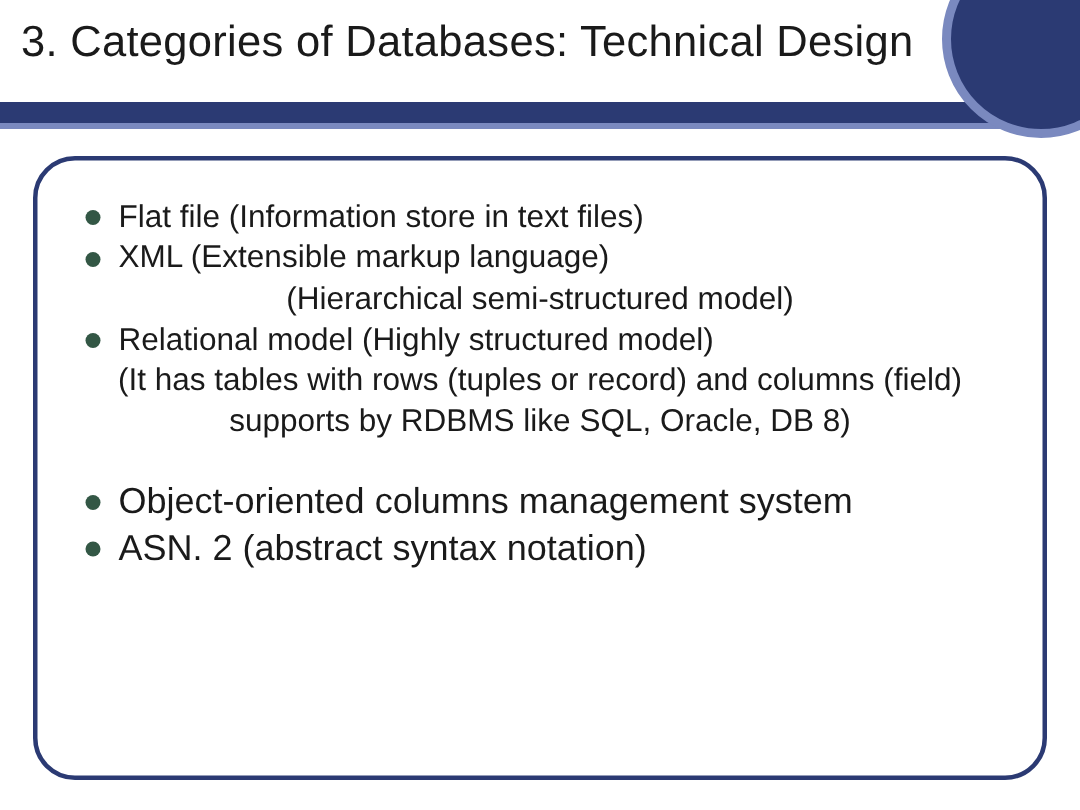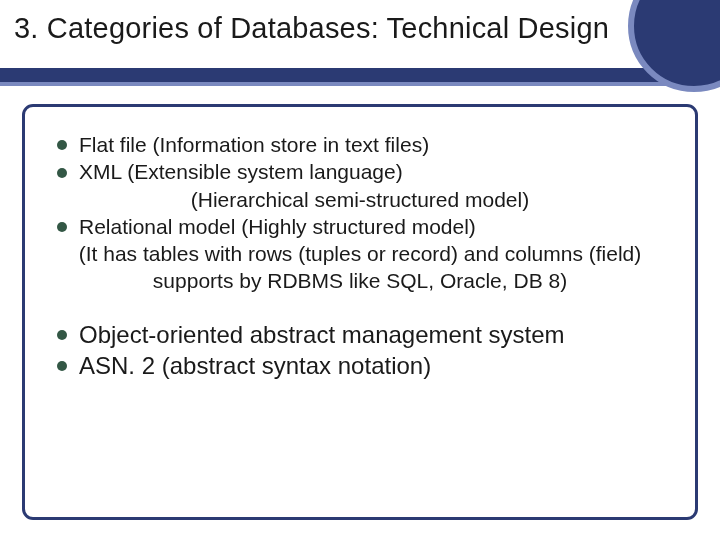--- a/index.html
+++ b/index.html
@@ -52,21 +52,21 @@
     border-radius: 50%;
     border: 6px solid #7a89bf;
   }
   .body-frame {
     position: absolute;
     top: 104px;
     left: 22px;
     right: 22px;
     bottom: 20px;
     border: 3px solid #2b3a73;
-    border-radius: 11px;
+    border-radius: 28px;
     padding: 24px 28px 20px 28px;
     box-sizing: border-box;
   }
   .body-content {
     position: relative;
   }
   .block1 {
     font-size: 21px;
     color: #1a1a1a;
     line-height: 1.3;
@@ -108,34 +108,34 @@
   <div class="body-frame">
     <div class="body-content">
 
       <div class="block1">
         <div class="bullet-line">
           <span class="bullet"></span>
           <span>Flat file (Information store in text files)</span>
         </div>
         <div class="bullet-line">
           <span class="bullet"></span>
-          <span>XML (Extensible system language)</span>
+          <span>XML (Extensible markup language)</span>
         </div>
         <div class="plain-line">(Hierarchical semi-structured model)</div>
         <div class="bullet-line">
           <span class="bullet"></span>
           <span>Relational model (Highly structured model)</span>
         </div>
         <div class="plain-line">(It has tables with rows (tuples or record) and columns (field) supports by RDBMS like SQL, Oracle, DB 8)</div>
       </div>
 
       <div class="block2">
         <div class="bullet-line">
           <span class="bullet"></span>
-          <span>Object-oriented abstract management system</span>
+          <span>Object-oriented columns management system</span>
         </div>
         <div class="bullet-line">
           <span class="bullet"></span>
           <span>ASN. 2 (abstract syntax notation)</span>
         </div>
       </div>
 
     </div>
   </div>
 </div>

